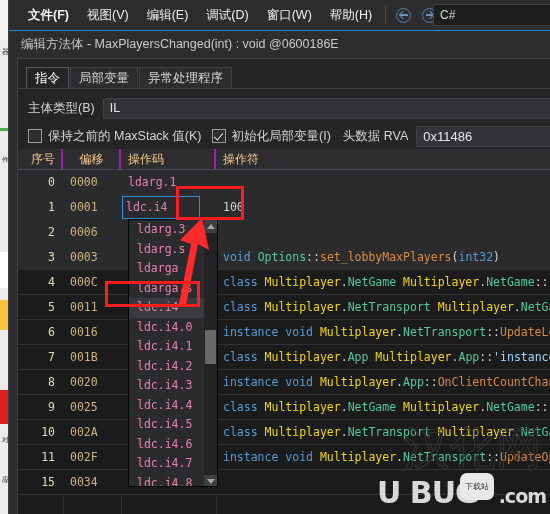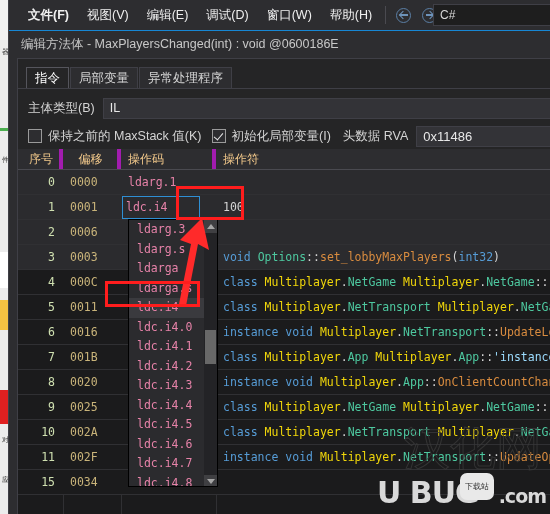--- a/index.html
+++ b/index.html
@@ -173,21 +173,21 @@
     overflow: hidden;
   }
   .ghead {
     position: absolute; left: 0; top: 0; width: 534px; height: 21px;
     background: #2d2d30;
     border-bottom: 1px solid #4a4a50;
     display: flex;
   }
   .ghead .hc {
     color: #f3c98b; font-size: 12px; line-height: 20px;
-    border-right: 4px solid #a21caf;
+    border-right: 2px solid #a21caf;
     padding-right: 6px; text-align: right;
     white-space: nowrap;
   }
   .hc.c-idx  { width: 45px; }
   .hc.c-off  { width: 58px; text-align: center; padding-left: 7px; }
   .hc.c-op   { width: 95px; text-align: left; padding-left: 7px; }
   .hc.c-opd  { width: 336px; text-align: left; padding-left: 7px; border-right: none; }
 
   .grow {
     position: absolute; left: 0; width: 534px; height: 25px;

